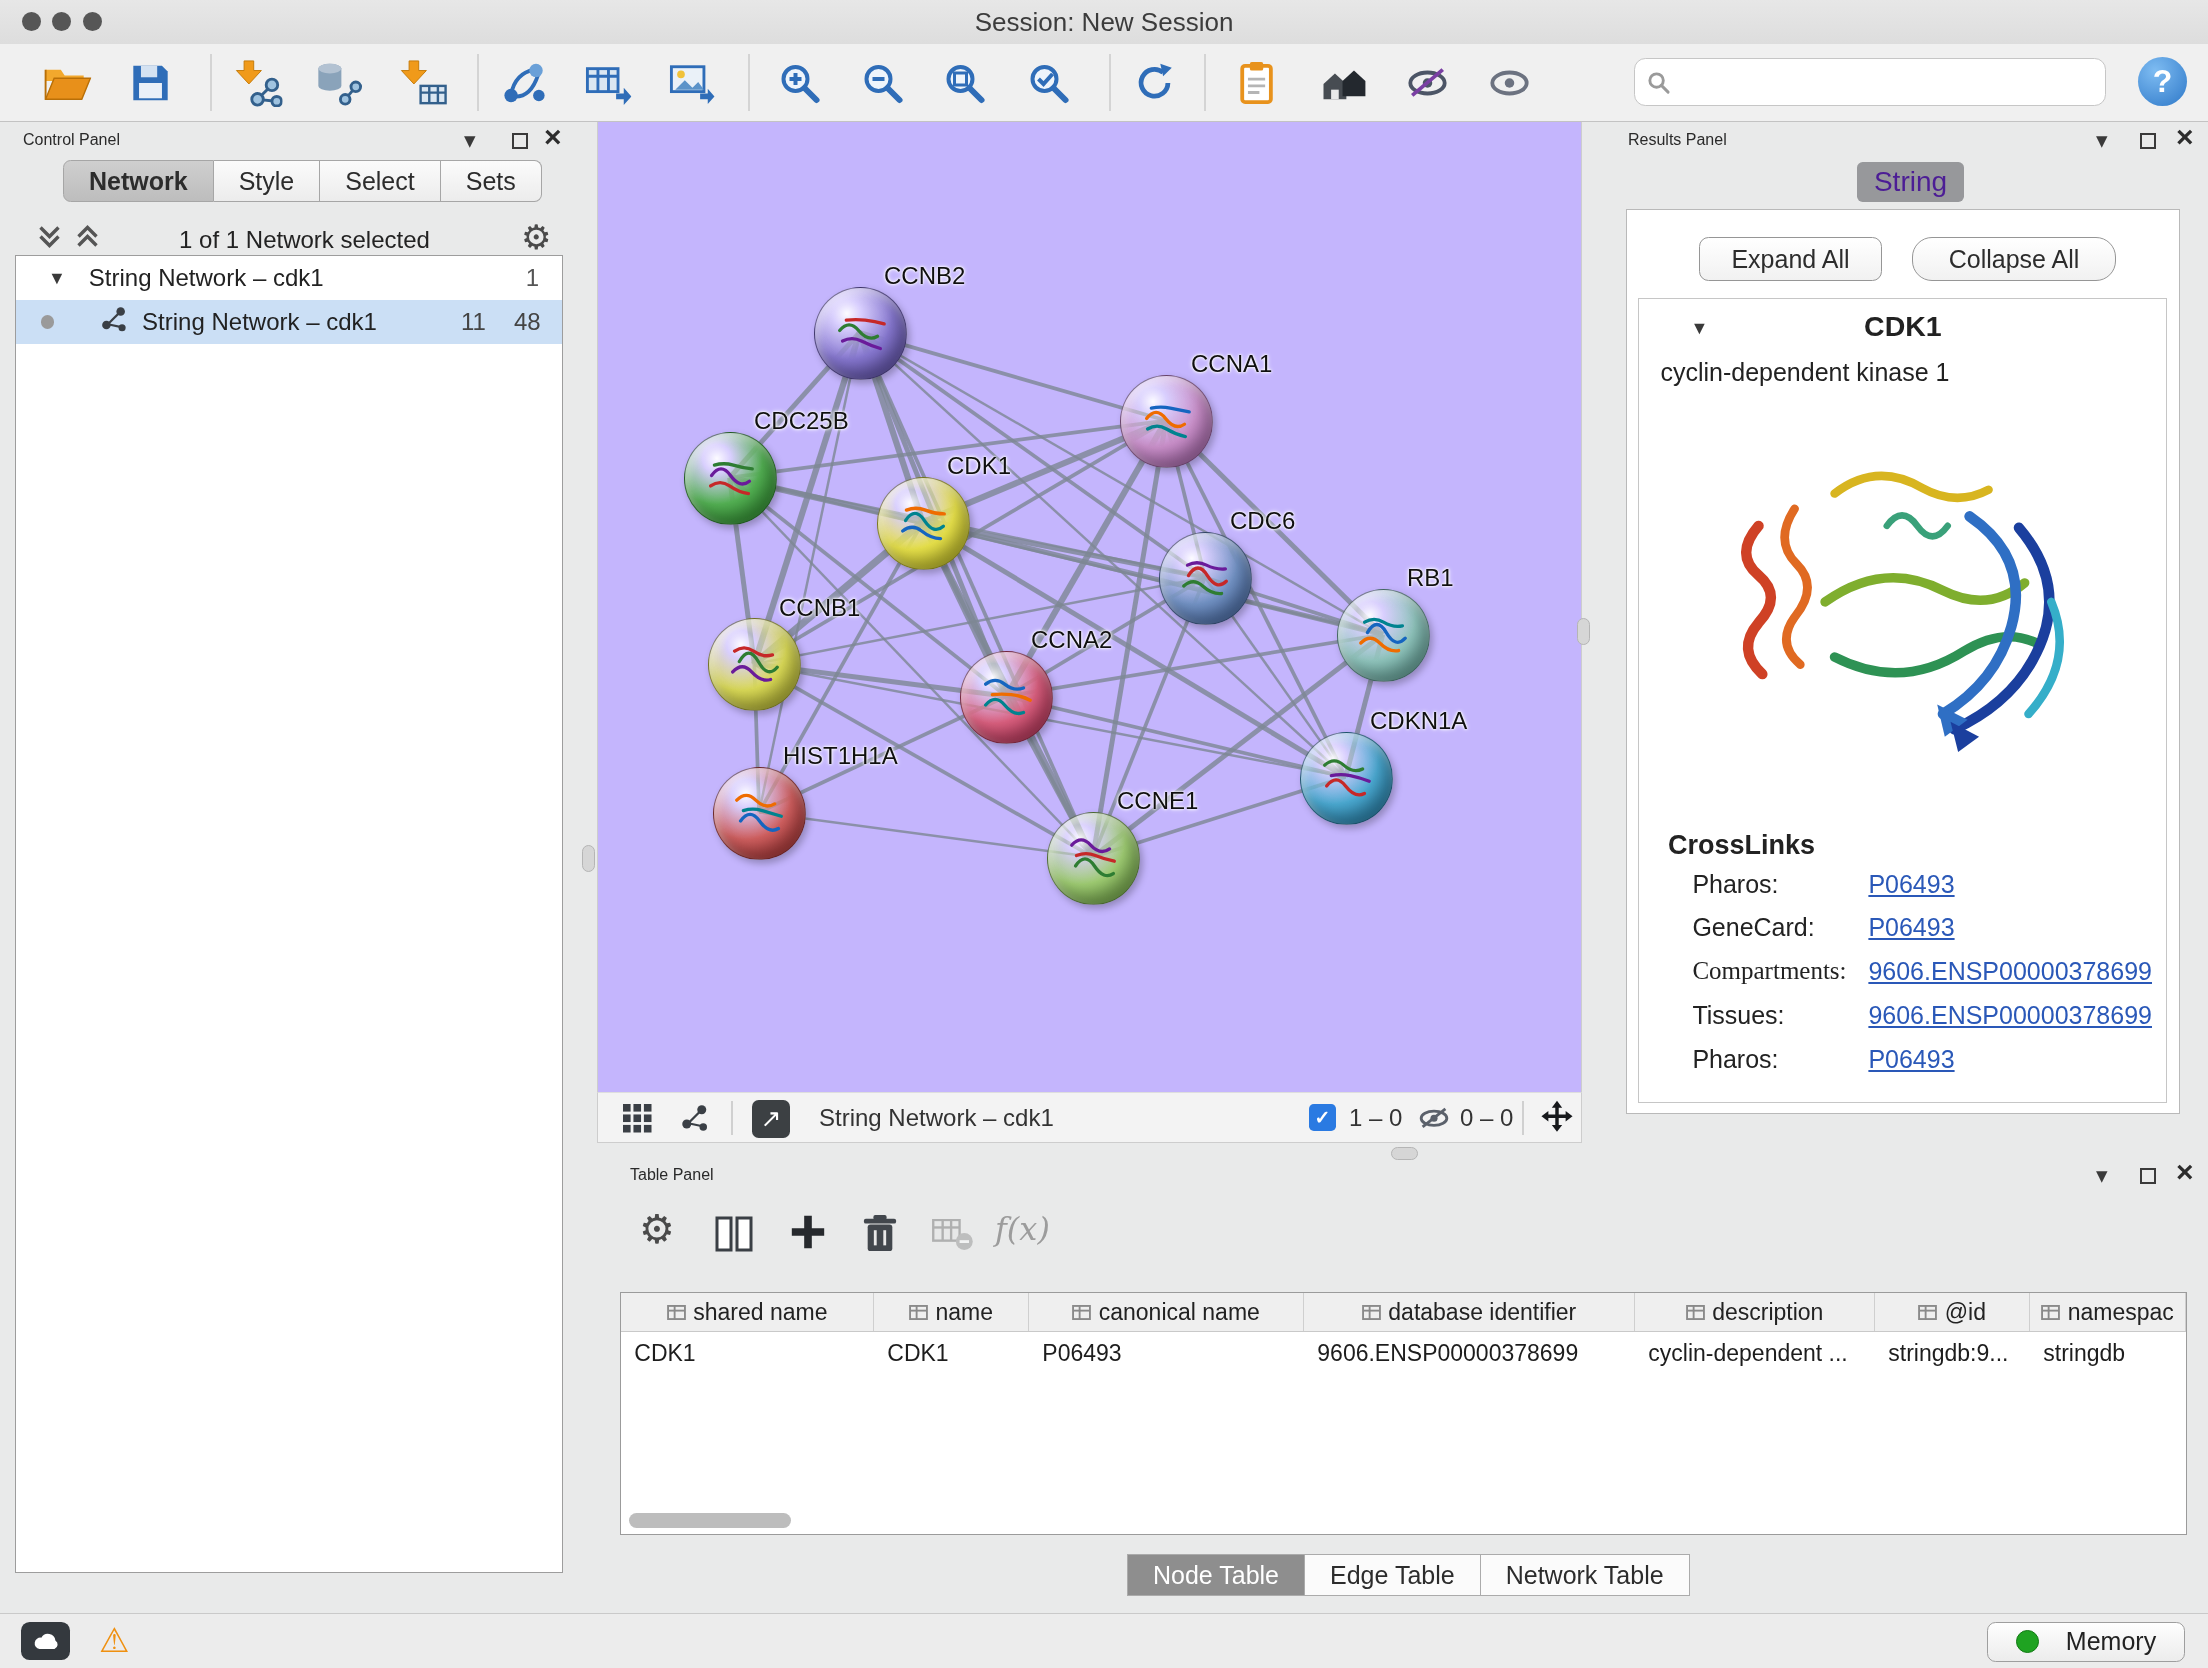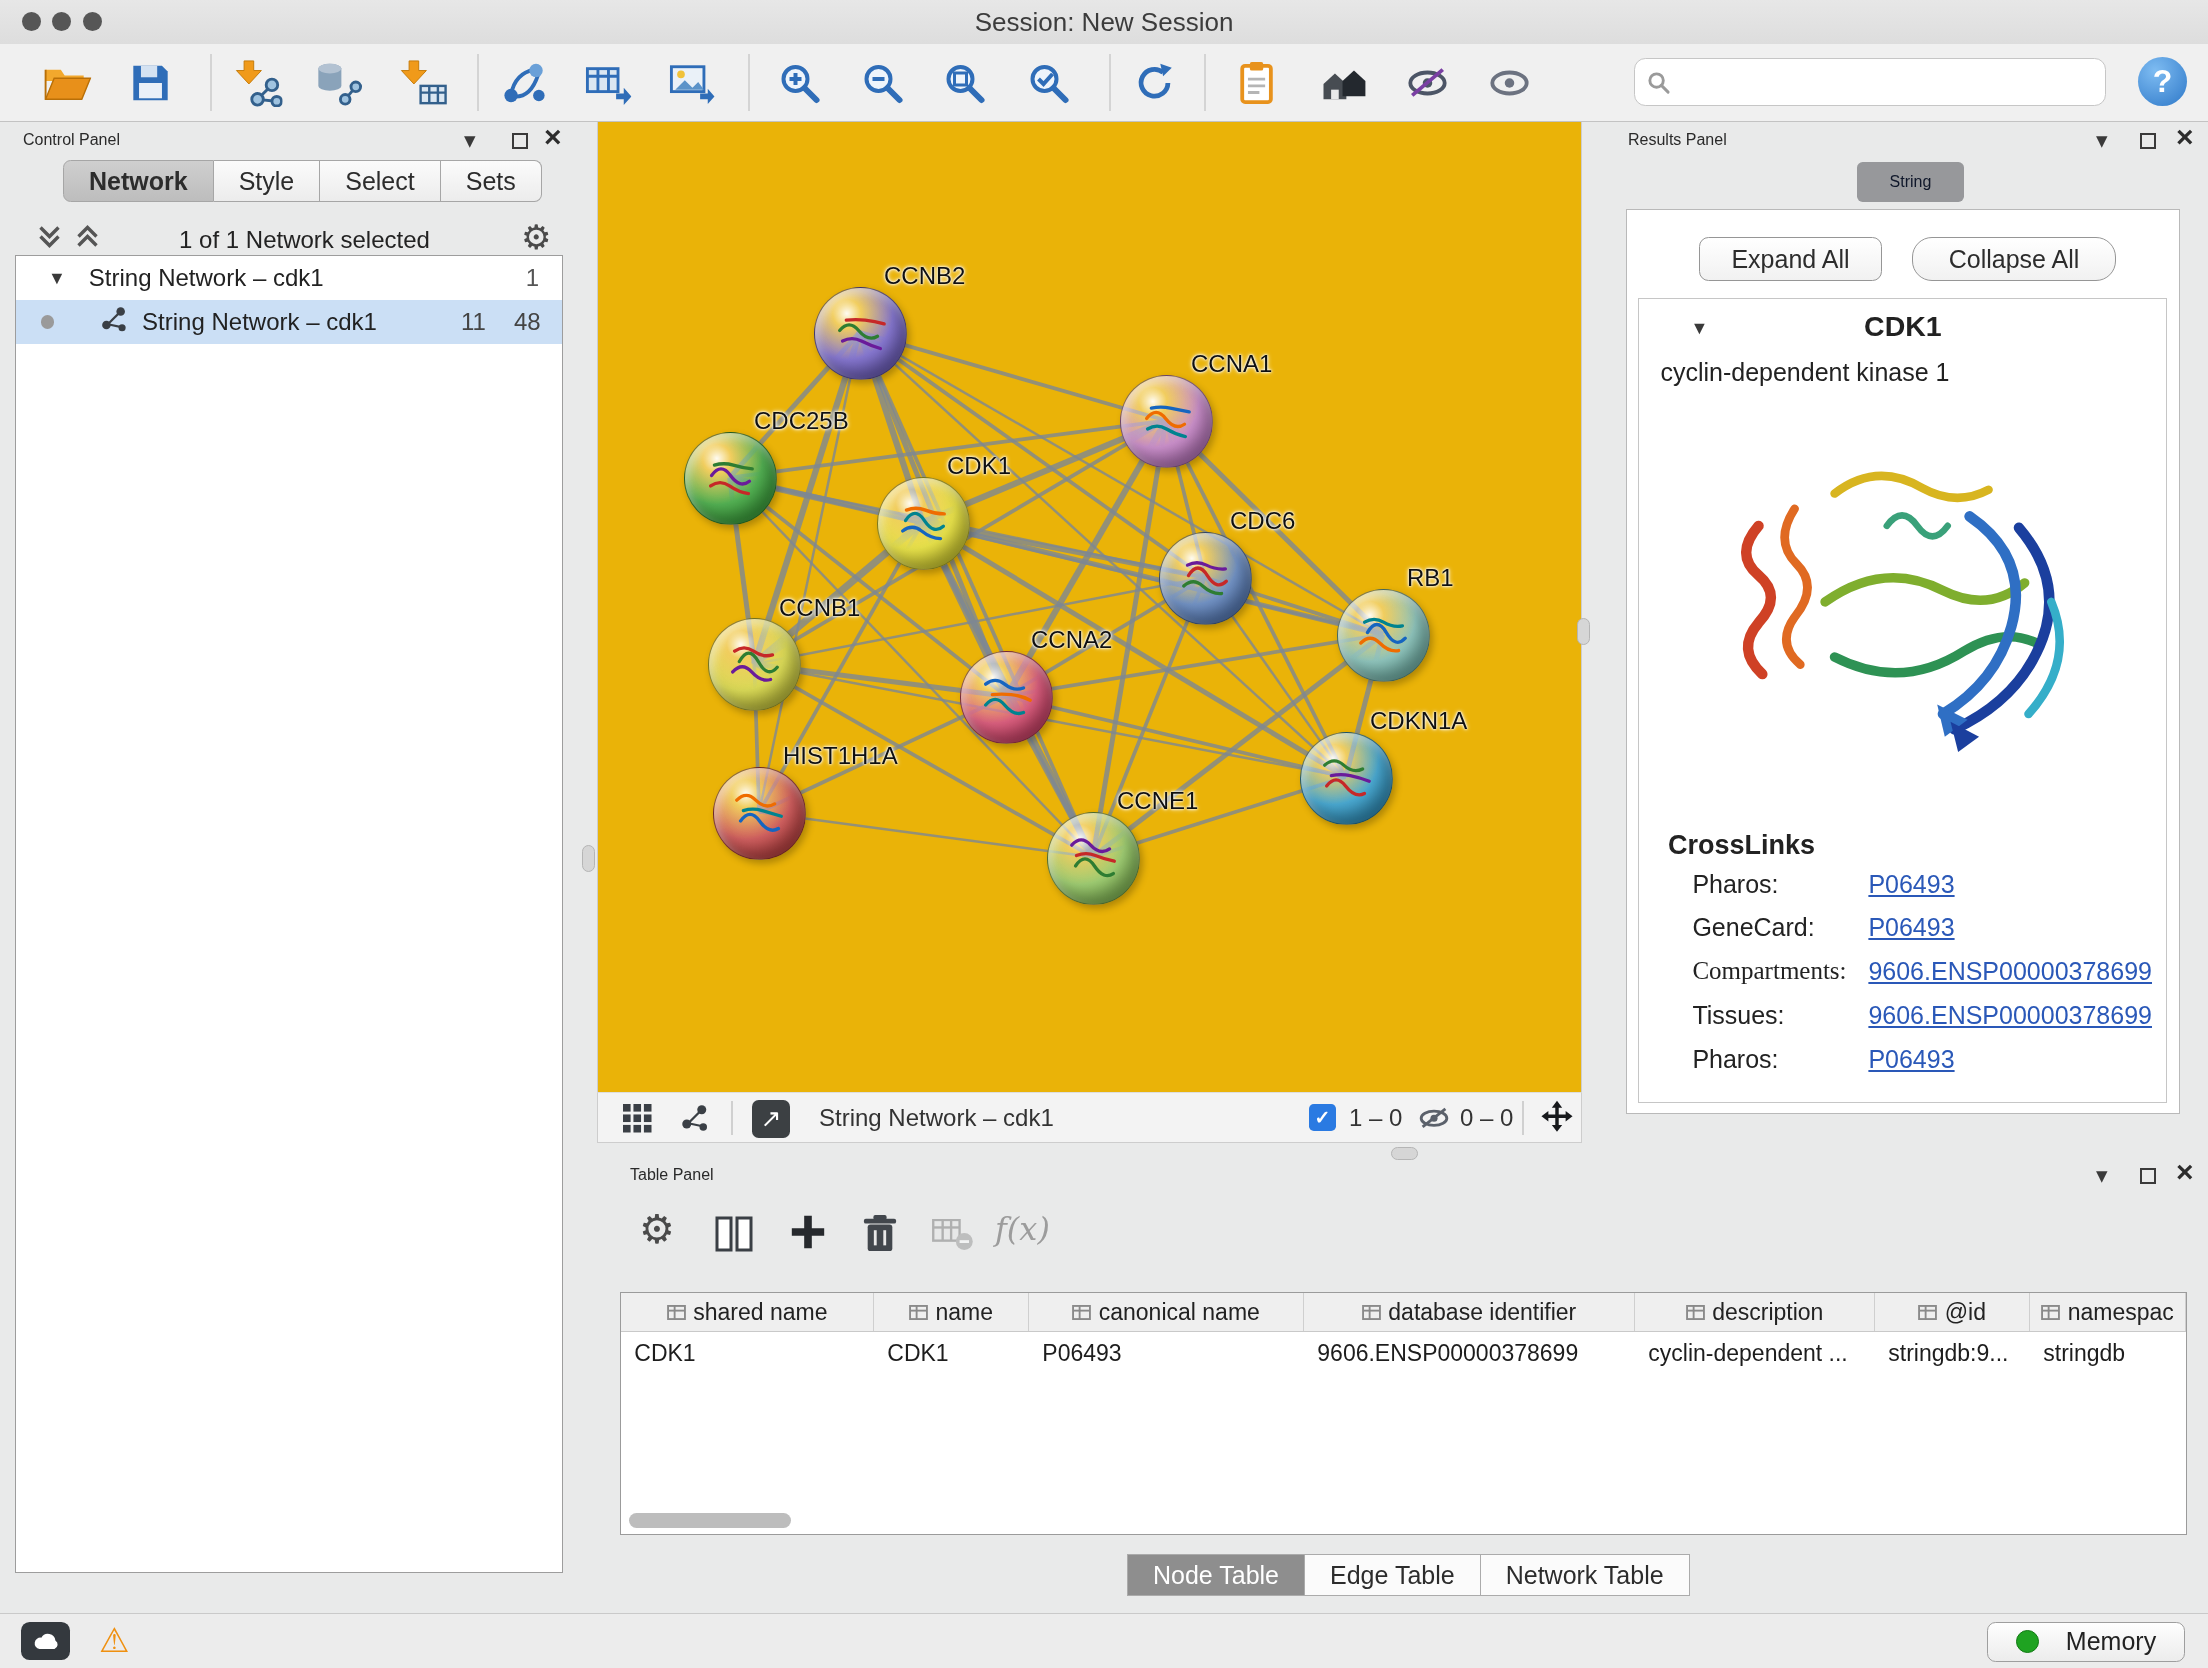--- a/index.html
+++ b/index.html
@@ -29,30 +29,30 @@
   .tabs{position:absolute;display:flex;}
   .tab{height:40px;line-height:40px;padding:0 25px;font-size:25px;border:1.9px solid #a6a6a6;border-left:none;background:linear-gradient(#fbfbfb,#ececec);color:#2c2c2c;}
   .tab:first-child{border-left:1.9px solid #a6a6a6;border-radius:7.6px 0 0 7.6px;}
   .tab:last-child{border-radius:0 7.6px 7.6px 0;}
   .tab.active{background:linear-gradient(#cfcfcf,#bdbdbd);font-weight:bold;}
   .treebox{position:absolute;left:15px;top:255px;width:548px;height:1318px;background:#fff;border:1.9px solid #9d9d9d;box-sizing:border-box;}
   .trow{position:relative;height:44px;display:flex;align-items:center;font-size:24px;}
   .trow.sel{background:#cbdff5;}
 
   
-  #nv{position:absolute;left:597px;top:122px;width:985px;height:970px;background:#eab308;border-left:1.9px solid #cdcdcd;border-right:1.9px solid #cdcdcd;box-sizing:border-box;}
+  #nv{position:absolute;left:597px;top:122px;width:985px;height:970px;background:#c4b5fd;border-left:1.9px solid #cdcdcd;border-right:1.9px solid #cdcdcd;box-sizing:border-box;}
   #edges-layer{position:absolute;left:0;top:0;}
   .pnode{position:absolute;width:91px;height:91px;border-radius:50%;border:1px solid rgba(0,0,0,.4);box-shadow:inset -7.6px -9.5px 15px rgba(0,0,0,.28),inset 3.8px 5.7px 9.5px rgba(255,255,255,.5),2.9px 3.8px 7.6px rgba(0,0,0,.25);}
   .pnode svg{position:absolute;left:13.3px;top:17px;}
   .pnode-label{position:absolute;font-size:24px;color:#101010;font-weight:500;white-space:nowrap;text-shadow:0 0 5.7px #fff,0 0 2.9px #fff,0 0 1.9px #fff;}
   .annobar{position:absolute;left:597px;top:1092px;width:985px;height:51px;background:#f3f3f3;border:1.9px solid #cdcdcd;border-top:1px solid #dedede;box-sizing:border-box;}
   .annobar .txt{font-size:24px;color:#333;}
 
   
-  .badge{position:absolute;left:1857px;top:162px;width:107px;height:40px;background:#97989b;border-radius:5.7px;color:#0f172a;font-size:16px;display:flex;align-items:center;justify-content:center;}
+  .badge{position:absolute;left:1857px;top:162px;width:107px;height:40px;background:#97989b;border-radius:5.7px;color:#4c1d95;font-size:28px;display:flex;align-items:center;justify-content:center;}
   .rcard{position:absolute;left:1626px;top:209px;width:554px;height:905px;background:#fff;border:1.9px solid #b9b9b9;box-sizing:border-box;}
   .rbtn{position:absolute;height:44px;border:1.9px solid #969696;border-radius:9.5px;background:linear-gradient(#ffffff,#f1f1f1);font-size:25px;color:#2c2c2c;display:flex;align-items:center;justify-content:center;box-sizing:border-box;}
   .ibox{position:absolute;left:11.4px;top:88px;width:529px;height:805px;border:1.9px solid #c6c6c6;box-sizing:border-box;}
   .xl-label{font-size:25px;color:#222;}
   .xl-value{font-size:25px;color:#2a58b8;text-decoration:underline;}
 
   
   .ttable{position:absolute;left:620px;top:1292px;width:1567px;height:243px;background:#fff;border:1.9px solid #9b9b9b;box-sizing:border-box;}
   .thead{display:grid;grid-template-columns:253px 155px 275px 331px 240px 155px 156px;height:38px;background:#efefef;border-bottom:1.9px solid #c9c9c9;}
   .th{display:flex;align-items:center;justify-content:center;gap:7.6px;font-size:23px;color:#222;border-right:1px solid #cfcfcf;overflow:hidden;white-space:nowrap;}

